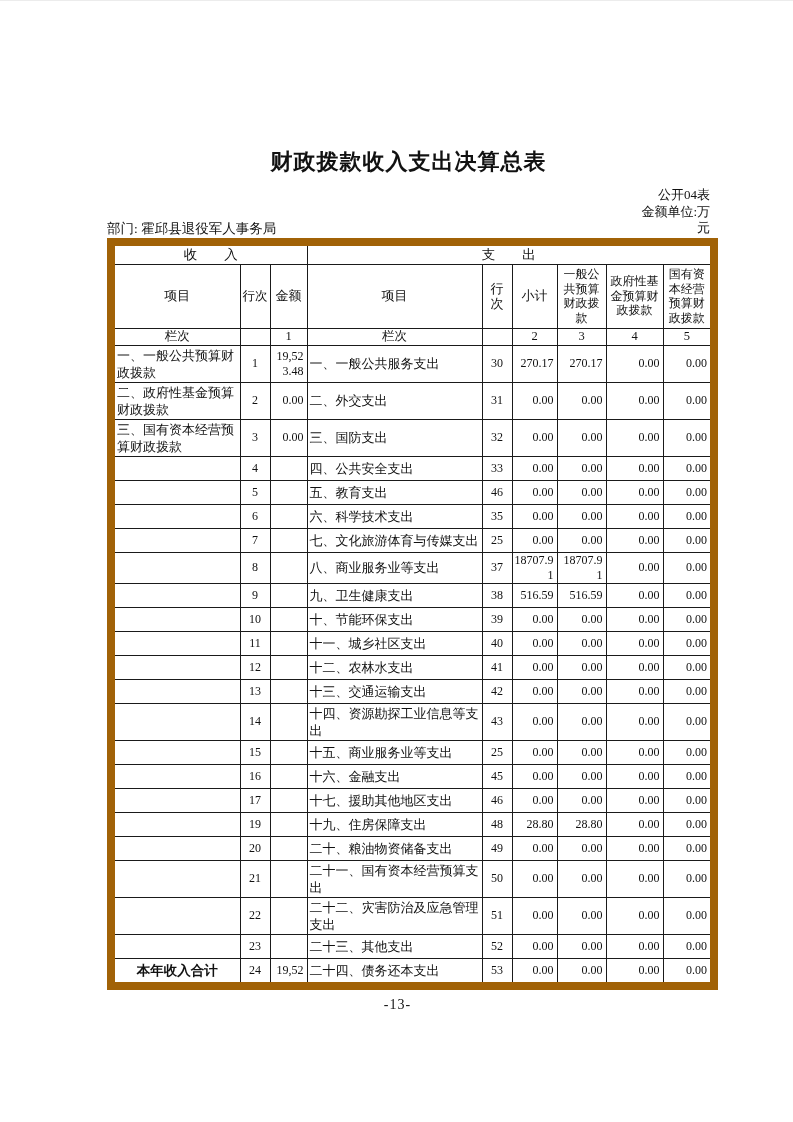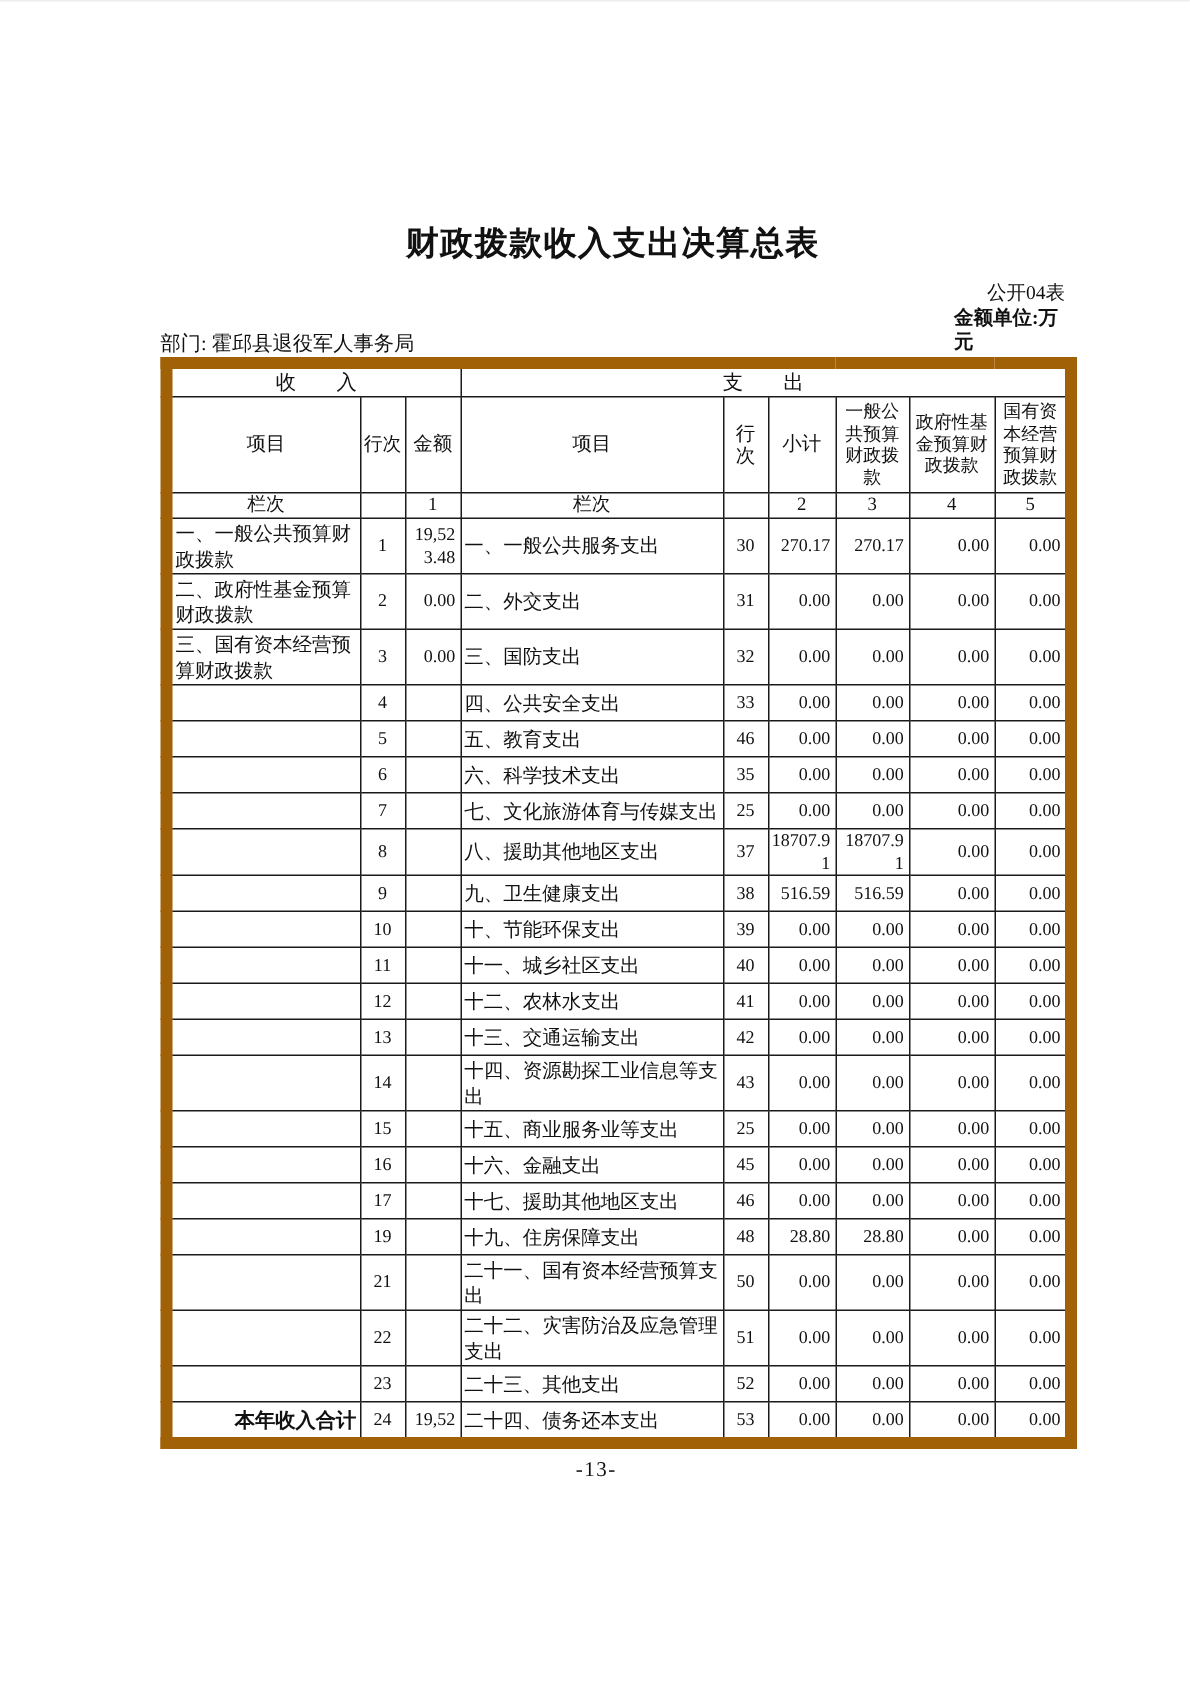--- a/index.html
+++ b/index.html
@@ -13,39 +13,39 @@
     margin-top:146px;width:603px;margin-left:107px;
     text-align:center;font-size:22px;font-weight:bold;letter-spacing:1px;
   }
   .content{width:603px;margin-left:107px;}
   .meta-row{
     display:flex;justify-content:space-between;align-items:flex-end;
     margin-top:10px;margin-bottom:1px;
   }
   .dept{font-size:13.5px;line-height:16px;}
   .meta{text-align:right;font-size:13px;line-height:16.5px;}
-  .meta .unit{width:74px;margin-left:auto;text-align:left;word-break:break-all;font-weight:bold;}
+  .meta .unit{width:74px;margin-left:auto;text-align:right;word-break:break-all;}
   table{
     border-collapse:collapse;table-layout:fixed;width:603px;
     border:8px solid #a16207;
   }
   th,td{
     border:1px solid #1a1a1a;vertical-align:middle;overflow:hidden;
     font-weight:normal;padding:0;
   }
   tr.sec th{height:17px;font-size:13.5px;text-align:center;}
   tr.cols th{height:63px;font-size:13px;text-align:center;line-height:16px;}
   tr.cols th.fund{font-size:12px;line-height:14.5px;padding:0 2px;word-break:break-all;}
   tr.cols th.vhead span{display:inline-block;width:14px;line-height:15px;word-break:break-all;}
   tr.idx td{height:16px;font-size:12.5px;text-align:center;line-height:15px;}
   tbody td{height:21px;font-size:13px;line-height:17px;}
   td.item{text-align:left;padding:1px 2px;word-break:break-all;}
   td.ln{text-align:center;font-size:12px;}
   td.num{text-align:right;padding-right:3px;padding-left:1px;font-size:12px;word-break:break-all;line-height:15px;}
-  td.bold{font-weight:bold;text-align:right;font-size:13.5px;margin-left:34px;}
+  td.bold{font-weight:bold;text-align:center;font-size:13.5px;margin-left:34px;}
   .pageno{margin-top:7px;text-align:center;padding-right:22px;font-size:14px;letter-spacing:1px;}
 </style>
 </head>
 <body>
 
 <div class="page">
   <div class="title">财政拨款收入支出决算总表</div>
 
   <div class="content">
     <div class="meta-row">
@@ -171,21 +171,21 @@
     <td class="ln">25</td>
     <td class="num">0.00</td>
     <td class="num">0.00</td>
     <td class="num">0.00</td>
     <td class="num">0.00</td>
   </tr>
           <tr>
     <td class="item"></td>
     <td class="ln">8</td>
     <td class="num"></td>
-    <td class="item">八、援助其他地区支出</td>
+    <td class="item">八、商业服务业等支出</td>
     <td class="ln">37</td>
     <td class="num">18707.91</td>
     <td class="num">18707.91</td>
     <td class="num">0.00</td>
     <td class="num">0.00</td>
   </tr>
           <tr>
     <td class="item"></td>
     <td class="ln">9</td>
     <td class="num"></td>
@@ -285,20 +285,31 @@
     <td class="num">0.00</td>
   </tr>
           <tr>
     <td class="item"></td>
     <td class="ln">19</td>
     <td class="num"></td>
     <td class="item">十九、住房保障支出</td>
     <td class="ln">48</td>
     <td class="num">28.80</td>
     <td class="num">28.80</td>
+    <td class="num">0.00</td>
+    <td class="num">0.00</td>
+  </tr>
+          <tr>
+    <td class="item"></td>
+    <td class="ln">20</td>
+    <td class="num"></td>
+    <td class="item">二十、粮油物资储备支出</td>
+    <td class="ln">49</td>
+    <td class="num">0.00</td>
+    <td class="num">0.00</td>
     <td class="num">0.00</td>
     <td class="num">0.00</td>
   </tr>
           <tr>
     <td class="item"></td>
     <td class="ln">21</td>
     <td class="num"></td>
     <td class="item">二十一、国有资本经营预算支出</td>
     <td class="ln">50</td>
     <td class="num">0.00</td>

